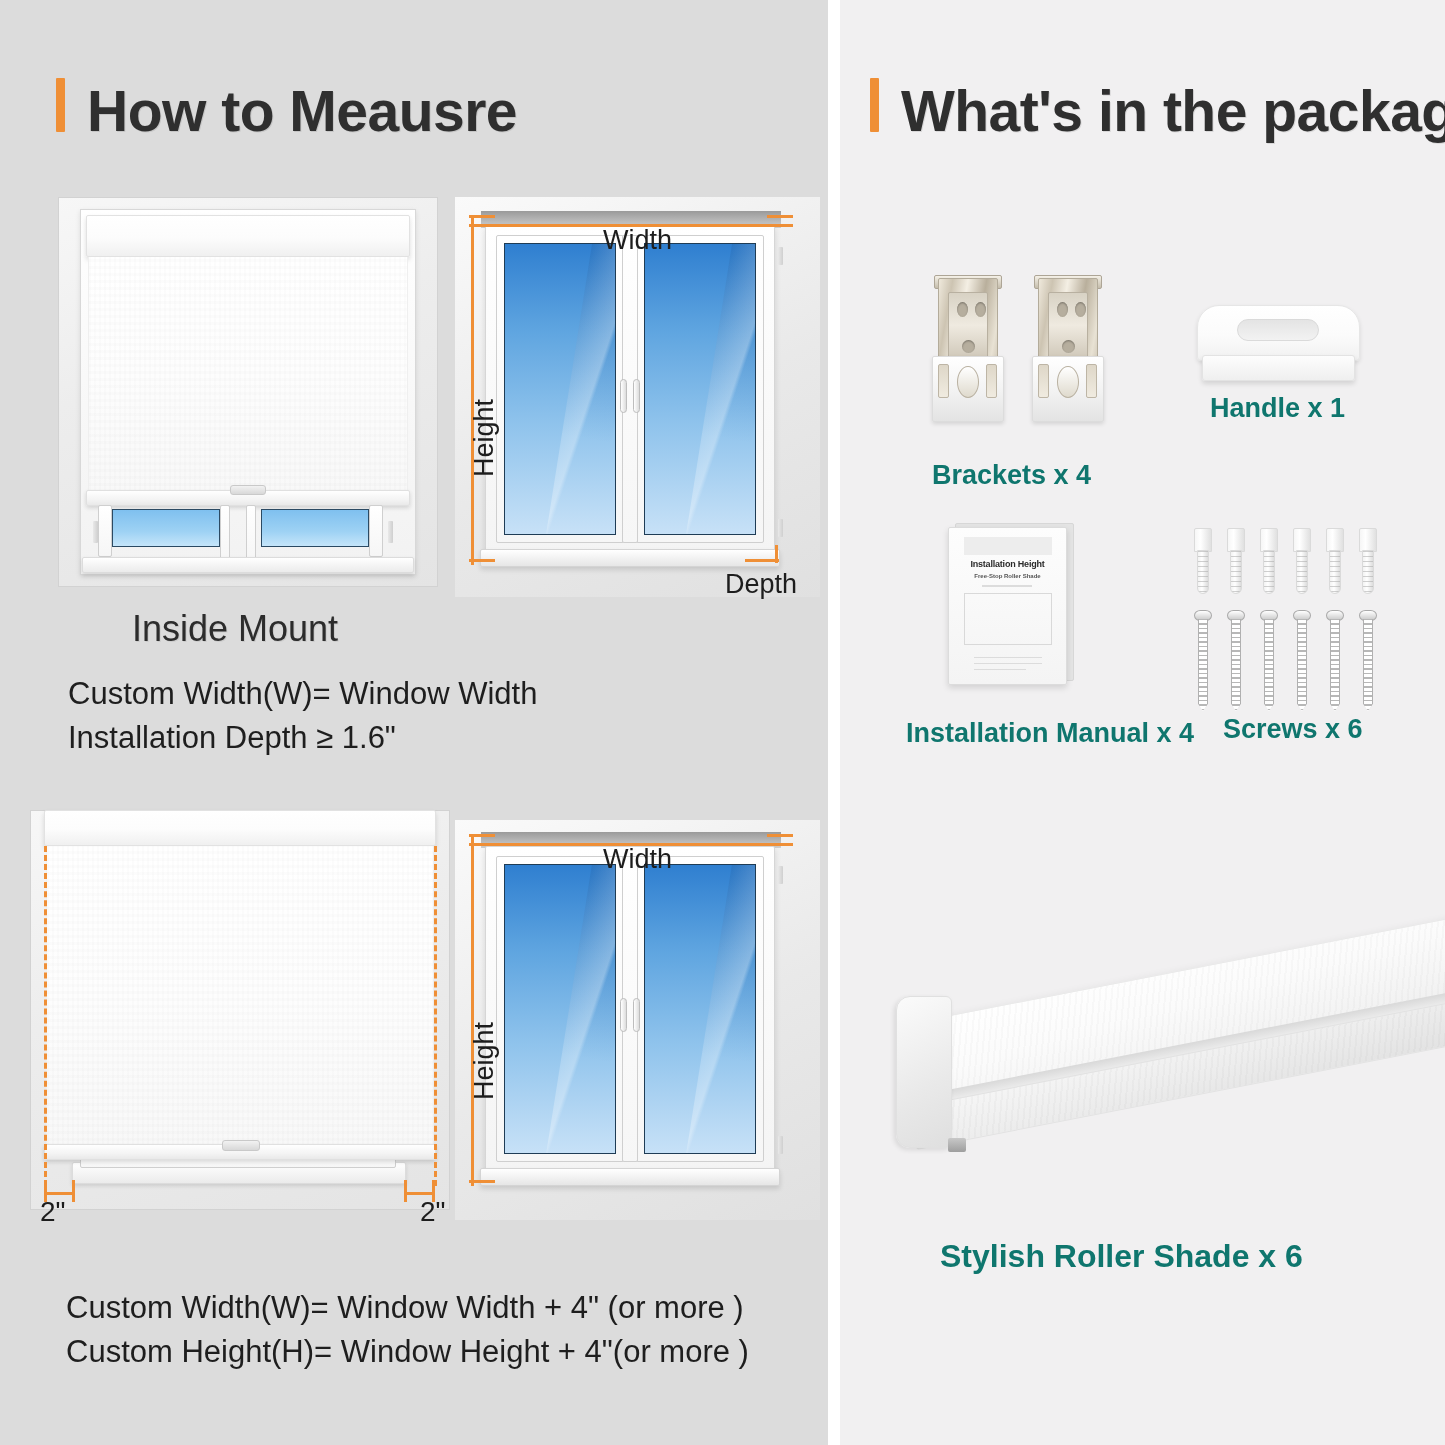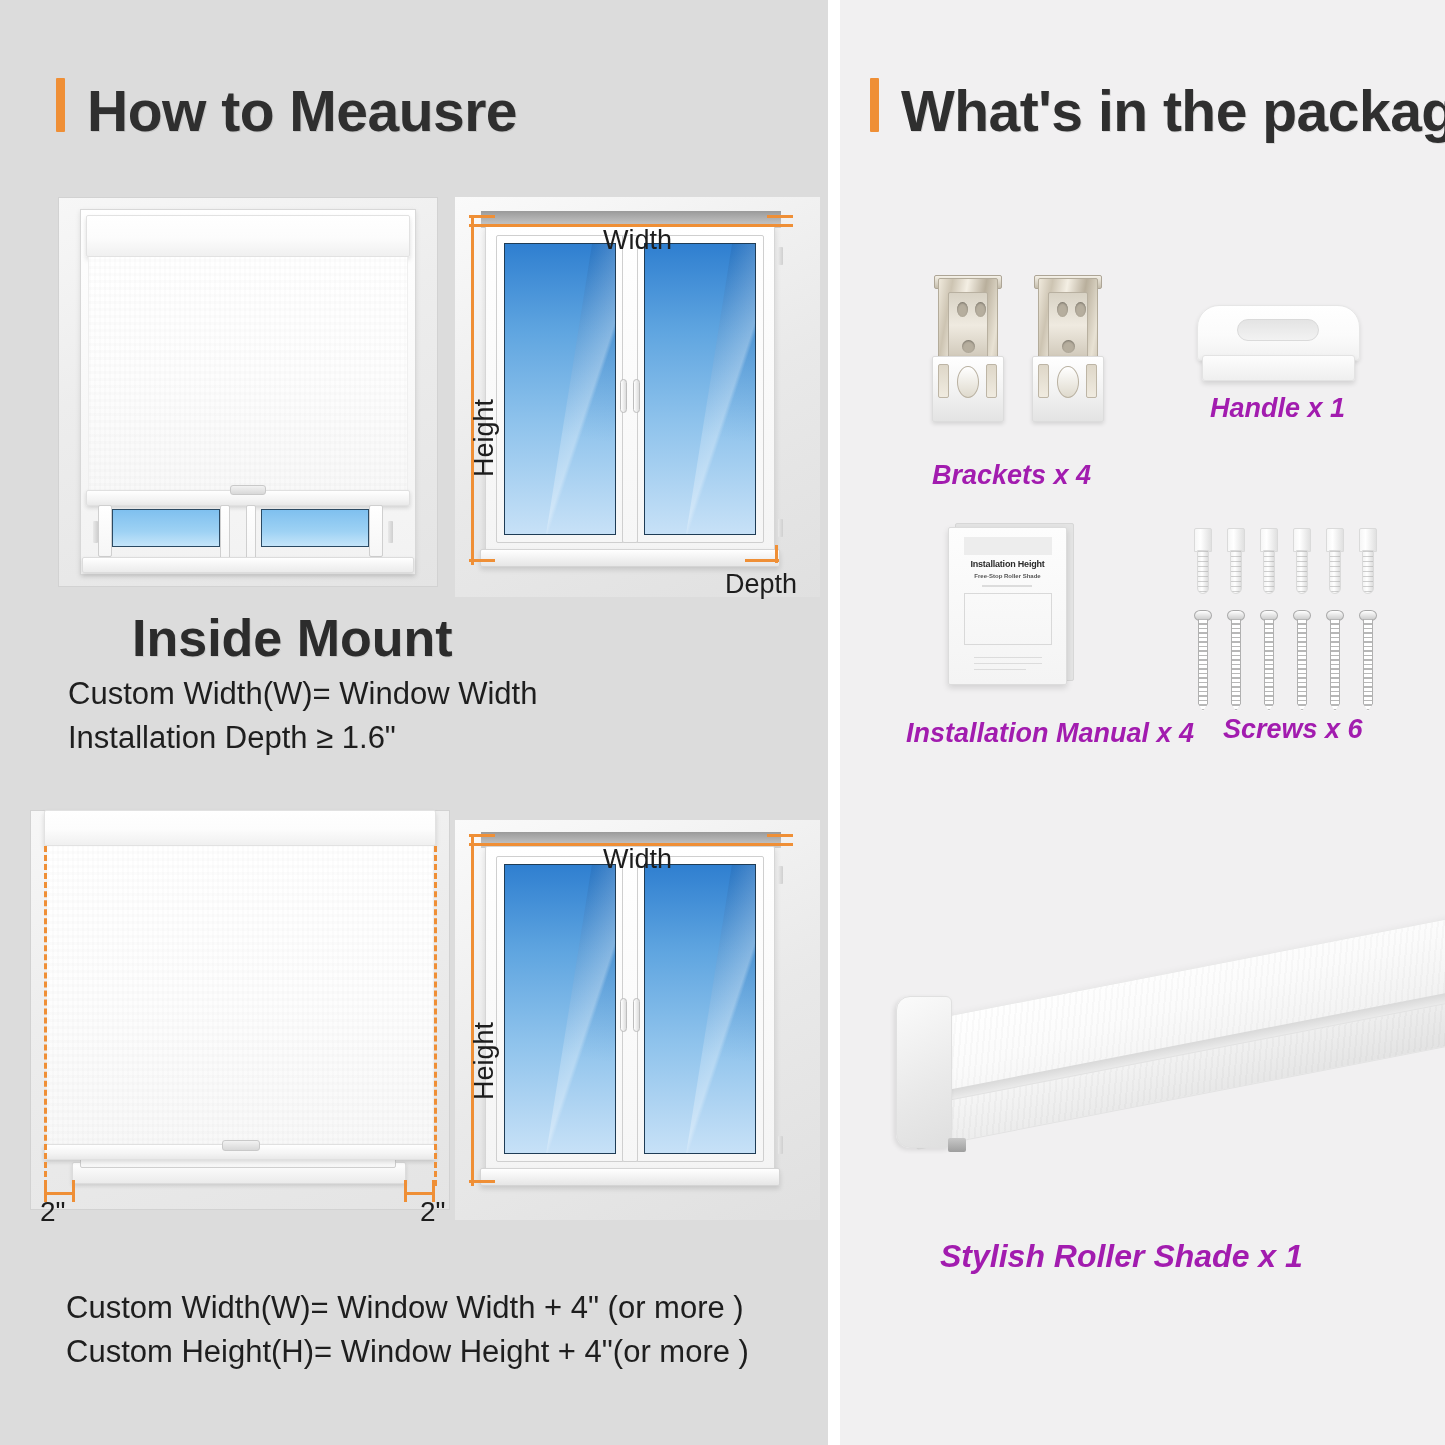--- a/index.html
+++ b/index.html
@@ -137,30 +137,30 @@
   .dash-v { position:absolute; width:0; border-left:3px dashed #ef8f36; }
   .dim-label {
     position:absolute; font-size:27px; color:#1d1d1d;
     font-family:"Liberation Sans", sans-serif; white-space:nowrap;
   }
   .dim-label.vert { transform:rotate(-90deg); transform-origin:left top; }
   .tick-label { position:absolute; font-size:28px; color:#1d1d1d; font-weight:500; }
 
   
   .mount-title {
-    position:absolute; font-size:52px; font-weight:bold; color:#2c2c2c;
+    position:absolute; font-size:36px; font-weight:normal; color:#2c2c2c;
     text-shadow:1px 1px 0 rgba(0,0,0,.08);
   }
   .spec-list { position:absolute;margin-top:8px; }
   .spec-line { font-size:31px; color:#1e1e1e; line-height:1.18; margin-bottom:7px; white-space:nowrap; }
 
   
   .pkg-label {
-    position:absolute; font-size:27px; font-weight:bold; font-style:italic;
-    color:#a21caf; white-space:nowrap;text-align:right;
+    position:absolute; font-size:27px; font-weight:bold; 
+    color:#0f766e; white-space:nowrap;text-align:right;
   }
   .pkg-label.big { font-size:32px; }
 
   
   .bracket { position:absolute; width:76px; height:150px; }
   .bracket .body {
     position:absolute; left:8px; top:0; width:60px; height:112px;
     background:linear-gradient(100deg,#efe9dc 0%,#cdc4b2 18%,#f4efe4 38%,#b9af9c 62%,#e8e2d4 85%,#c6bdab 100%);
     border:1px solid #b3ab9a; border-radius:2px;
   }
@@ -554,15 +554,15 @@
     </div>
     <div class="pkg-label" style="left:383px; top:714px;">Screws  x 6</div>
 
     <div class="roller" style="left:20px; top:880px; width:580px; height:330px;">
       <div class="tube-top" style="left:52px; top:88px; width:560px; height:82px;"></div>
       <div class="groove" style="left:56px; top:162px; width:556px; height:14px;"></div>
       <div class="tube-bottom" style="left:56px; top:172px; width:556px; height:44px;"></div>
       <div class="endcap" style="left:36px; top:116px; width:56px; height:152px;"></div>
       <div class="metal-tip" style="left:88px; top:258px; width:18px; height:14px;"></div>
     </div>
-    <div class="pkg-label big" style="left:100px; top:1238px;">Stylish Roller Shade x 1</div>
+    <div class="pkg-label big" style="left:100px; top:1238px;">Stylish Roller Shade x 6</div>
   </div>
 </div>
 
 </body></html>

